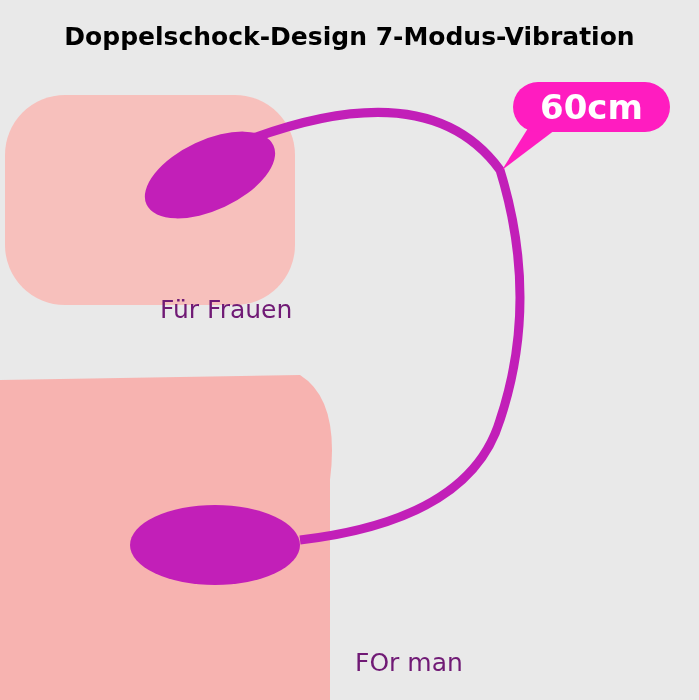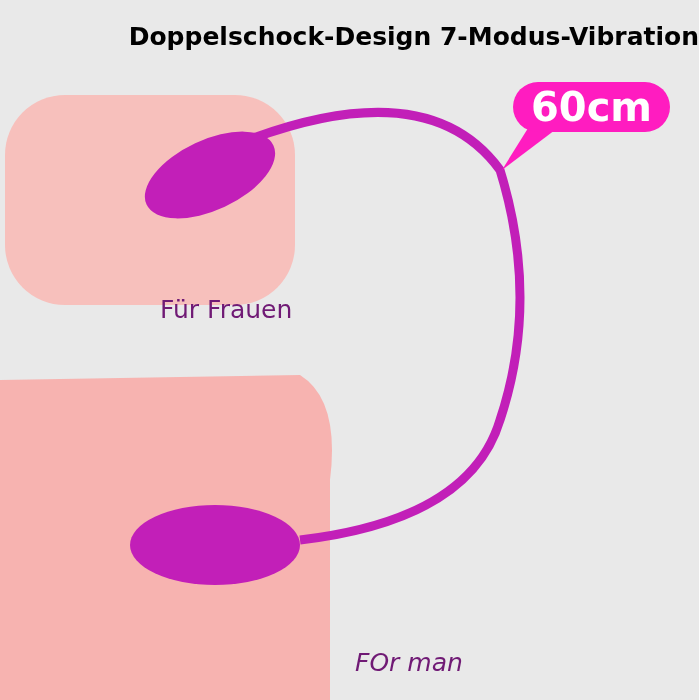--- a/index.html
+++ b/index.html
@@ -1,30 +1,30 @@
 <!DOCTYPE html>
 <html><head>
 <meta charset="utf-8">
 <style>
   html,body{margin:0;padding:0;}
   body{width:699px;height:700px;background:#e9e9e9;position:relative;overflow:hidden;font-family:"DejaVu Sans",sans-serif;}
-  .title{position:absolute;left:0;top:22px;width:699px;text-align:right;font-weight:bold;font-size:25px;color:#000;}
-  .badge{position:absolute;left:513px;top:82px;width:157px;height:50px;background:#ff1cc0;border-radius:25px;color:#fff;font-weight:bold;font-size:40px;text-align:center;line-height:50px;}
+  .title{position:absolute;left:0;top:22px;width:699px;text-align:center;font-weight:bold;font-size:25px;color:#000;}
+  .badge{position:absolute;left:513px;top:82px;width:157px;height:50px;background:#ff1cc0;border-radius:25px;color:#fff;font-weight:bold;font-size:34px;text-align:center;line-height:50px;}
   .label{position:absolute;font-size:25px;color:#701a75;}
   svg.art{position:absolute;left:0;top:0;}
 </style>
 </head>
 <body>
 
 <div class="title">Doppelschock-Design 7-Modus-Vibration</div>
 
 <svg class="art" width="699" height="700">
   <rect x="5" y="95" width="290" height="210" rx="60" fill="#f7c0bc"></rect>
   <path d="M0 380 L300 375 Q340 400 330 480 L330 700 L0 700 Z" fill="#f7b3b0"></path>
   <path d="M200 160 Q420 60 500 170 Q540 300 500 420 Q470 520 300 540" stroke="#c21fb8" stroke-width="9" fill="none"></path>
   <ellipse cx="210" cy="175" rx="70" ry="35" transform="rotate(-25 210 175)" fill="#c21fb8"></ellipse>
   <ellipse cx="215" cy="545" rx="85" ry="40" fill="#c21fb8"></ellipse>
   <path d="M502 170 L530 125 L555 130 Z" fill="#ff1cc0"></path>
 </svg>
 
 <div class="badge">60cm</div>
 <div class="label" style="left:160px;top:295px;">Für Frauen</div>
-<div class="label" style="left:355px;top:648px;font-style:italic;">FOr man</div>
+<div class="label" style="left:355px;top:648px;">FOr man</div>
 
 </body></html>

